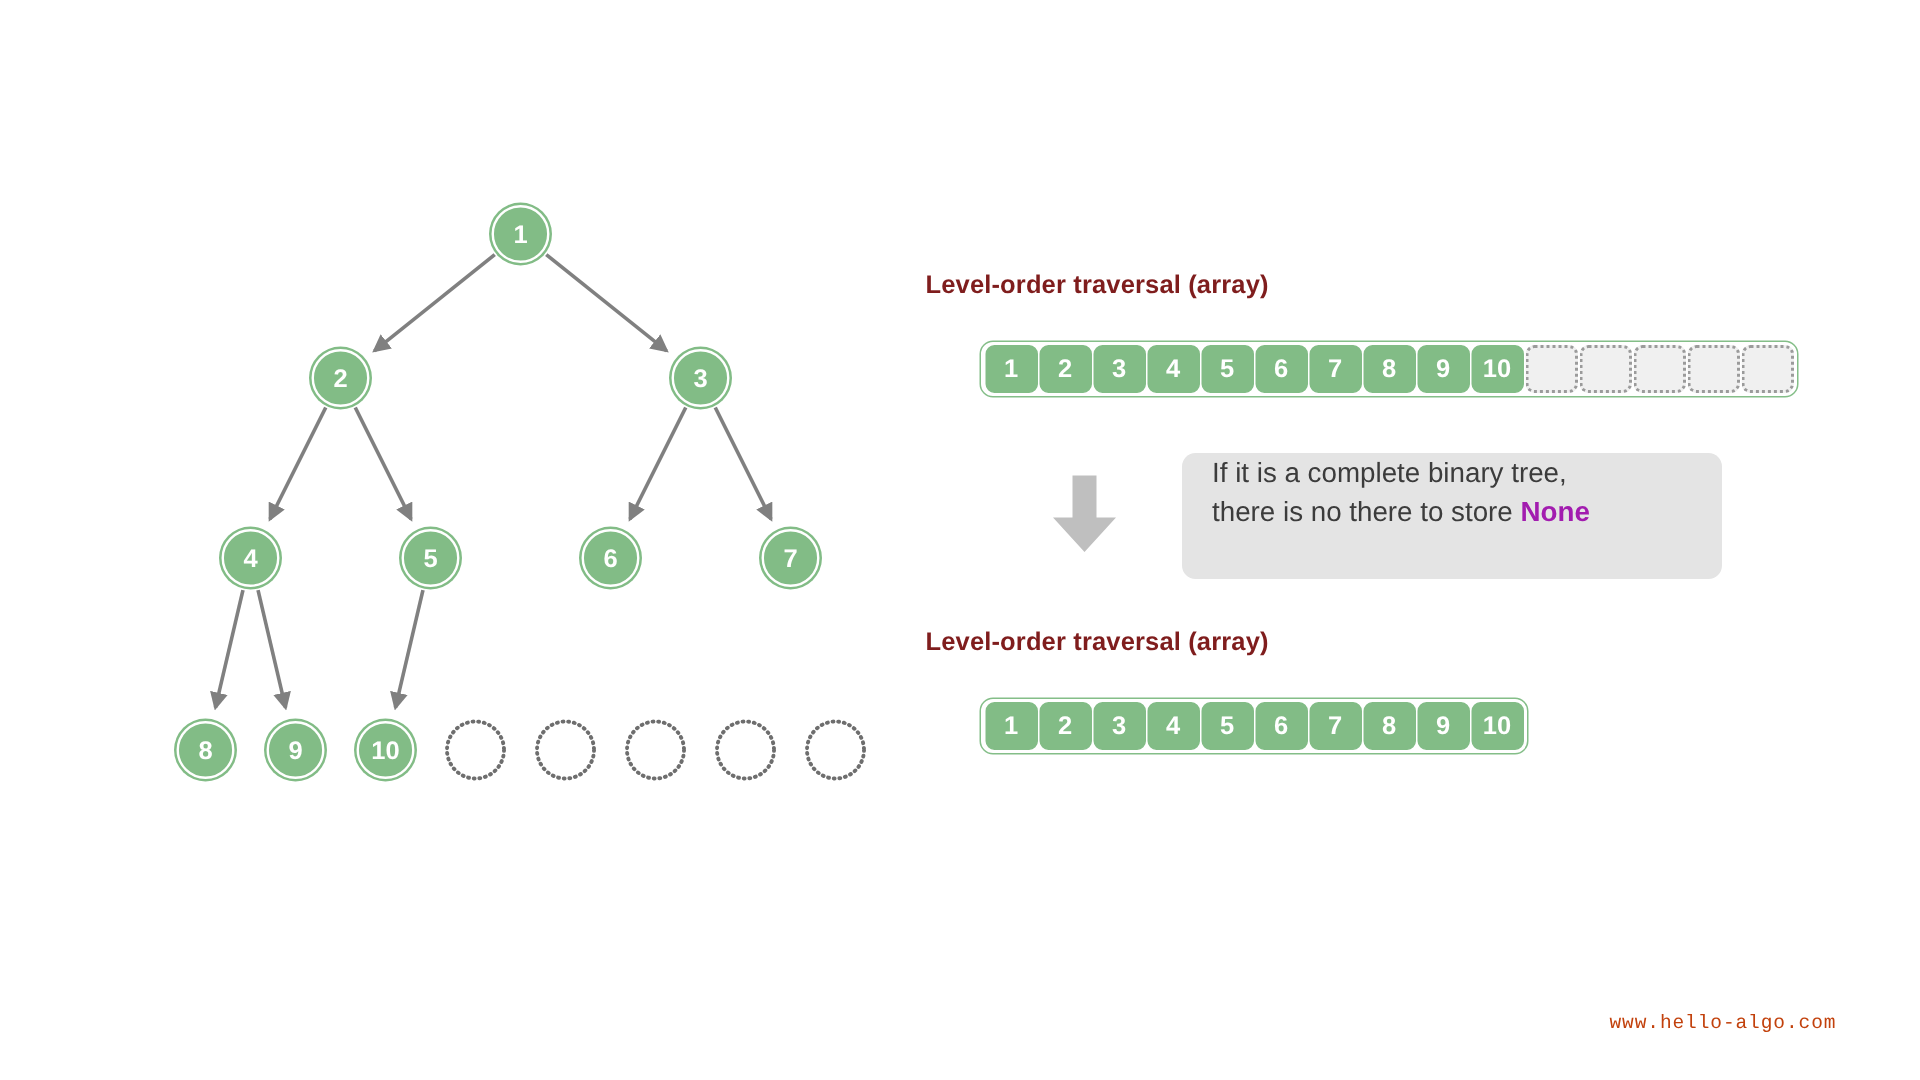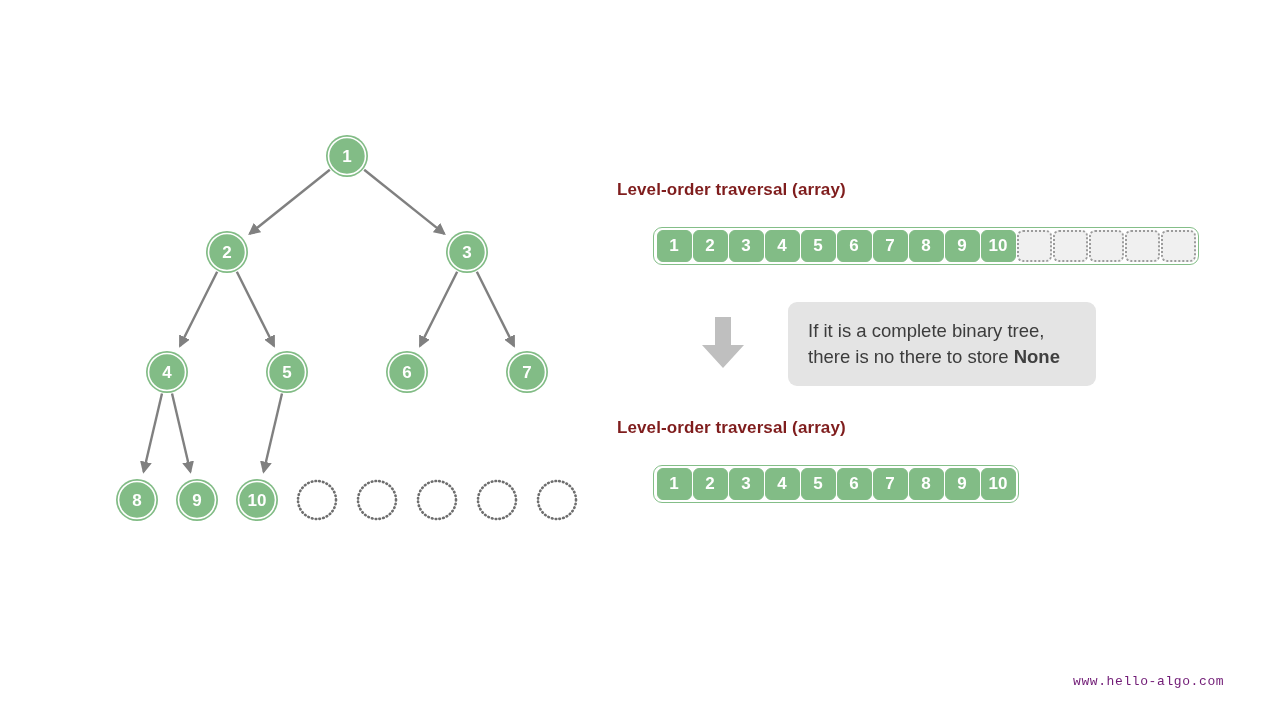--- a/index.html
+++ b/index.html
@@ -78,57 +78,56 @@
   .cell.empty {
     background: #f0f0f0;
     border: 2px dotted #9b9b9b;
     color: transparent;
   }
 
   #callout-box {
     position: absolute;
     left: 788px;
     top: 302px;
-    width: 308px;
+    width: 360px;
     height: 84px;
     box-sizing: border-box;
     background: #e4e4e4;
     border-radius: 9px;
     display: flex;
     flex-direction: column;
-    justify-content: center;
     padding: 0 20px;
   }
   .callout-line {
     font-family: "Liberation Sans", sans-serif;
     font-size: 18.5px;
     color: #3c3c3c;
     line-height: 26px;
     white-space: nowrap;
   }
   .callout-emph {
-    color: #404040;
+    color: #a21caf;
     font-weight: bold;
   }
 
   #down-arrow {
     position: absolute;
     left: 699px;
     top: 313px;
     width: 48px;
     height: 60px;
   }
 
   #watermark {
     position: absolute;
     left: 1073px;
     top: 674px;
     font-family: "Liberation Mono", "DejaVu Sans Mono", monospace;
     font-size: 13px;
-    color: #701a75;
+    color: #c2410c;
     letter-spacing: 0.6px;
     white-space: nowrap;
   }
 </style>
 </head>
 <body>
 
 <div id="canvas">
 
   <svg id="tree-svg" viewBox="0 0 1280 720" xmlns="http://www.w3.org/2000/svg">

